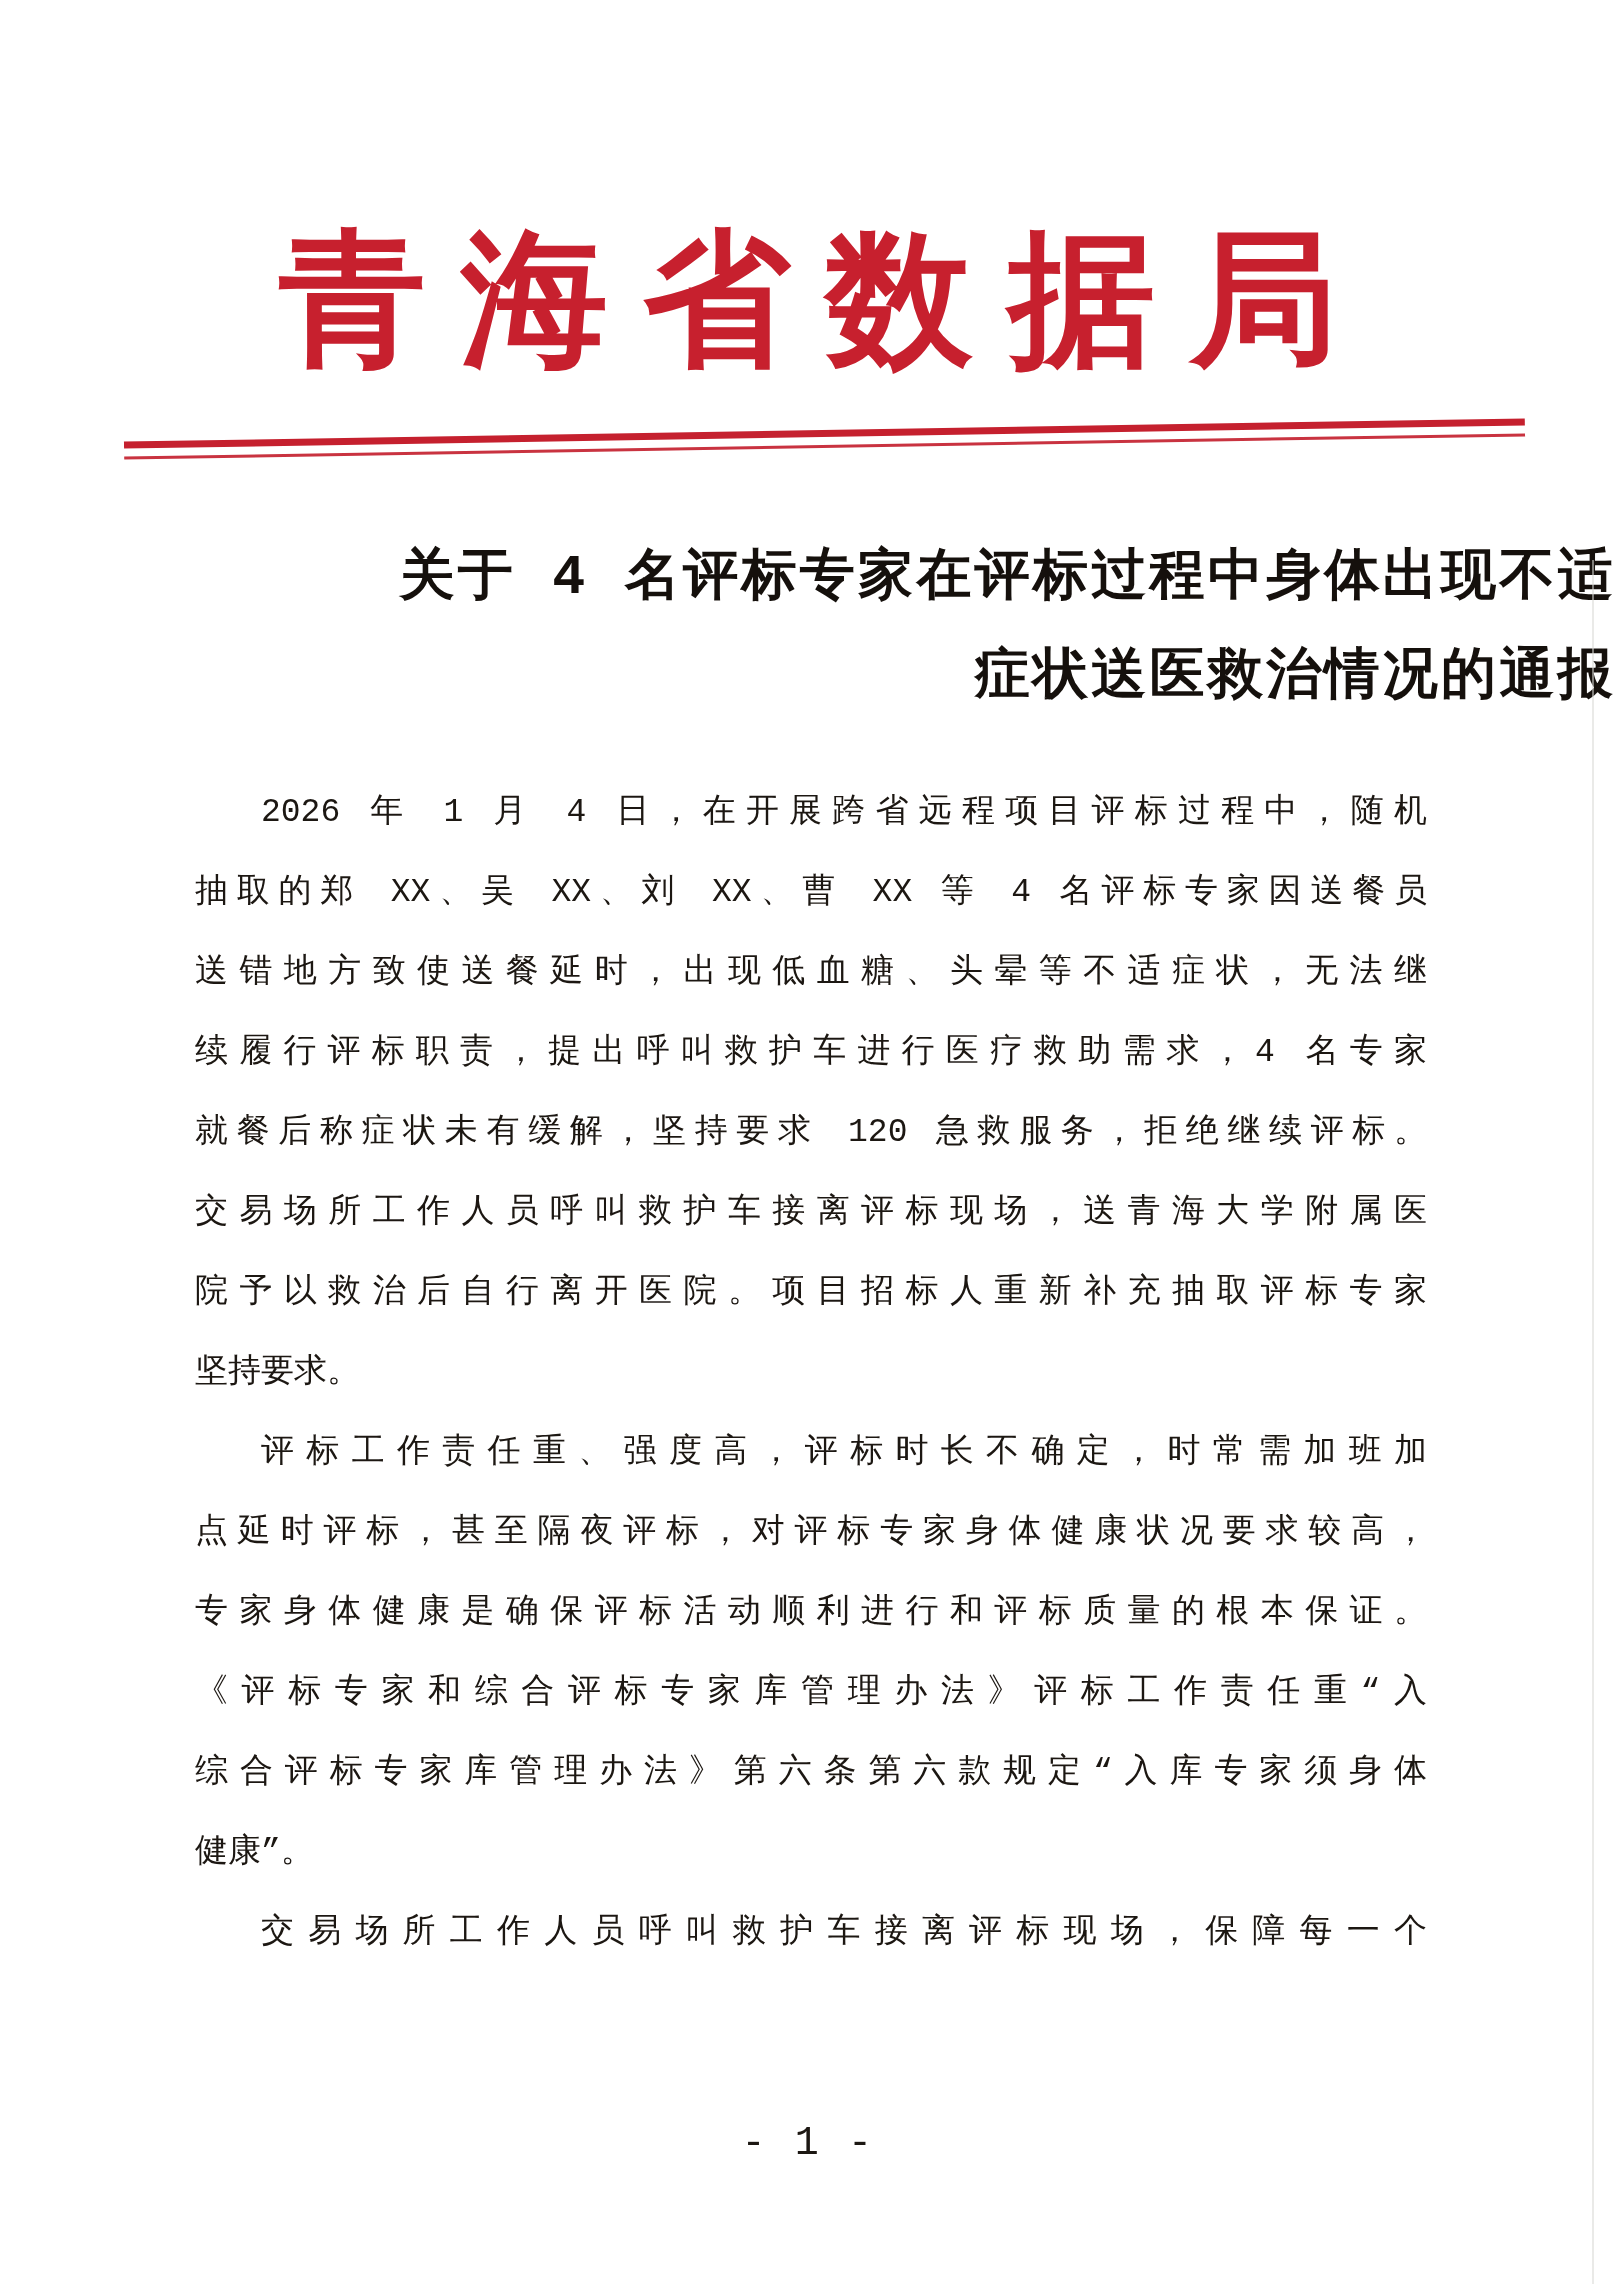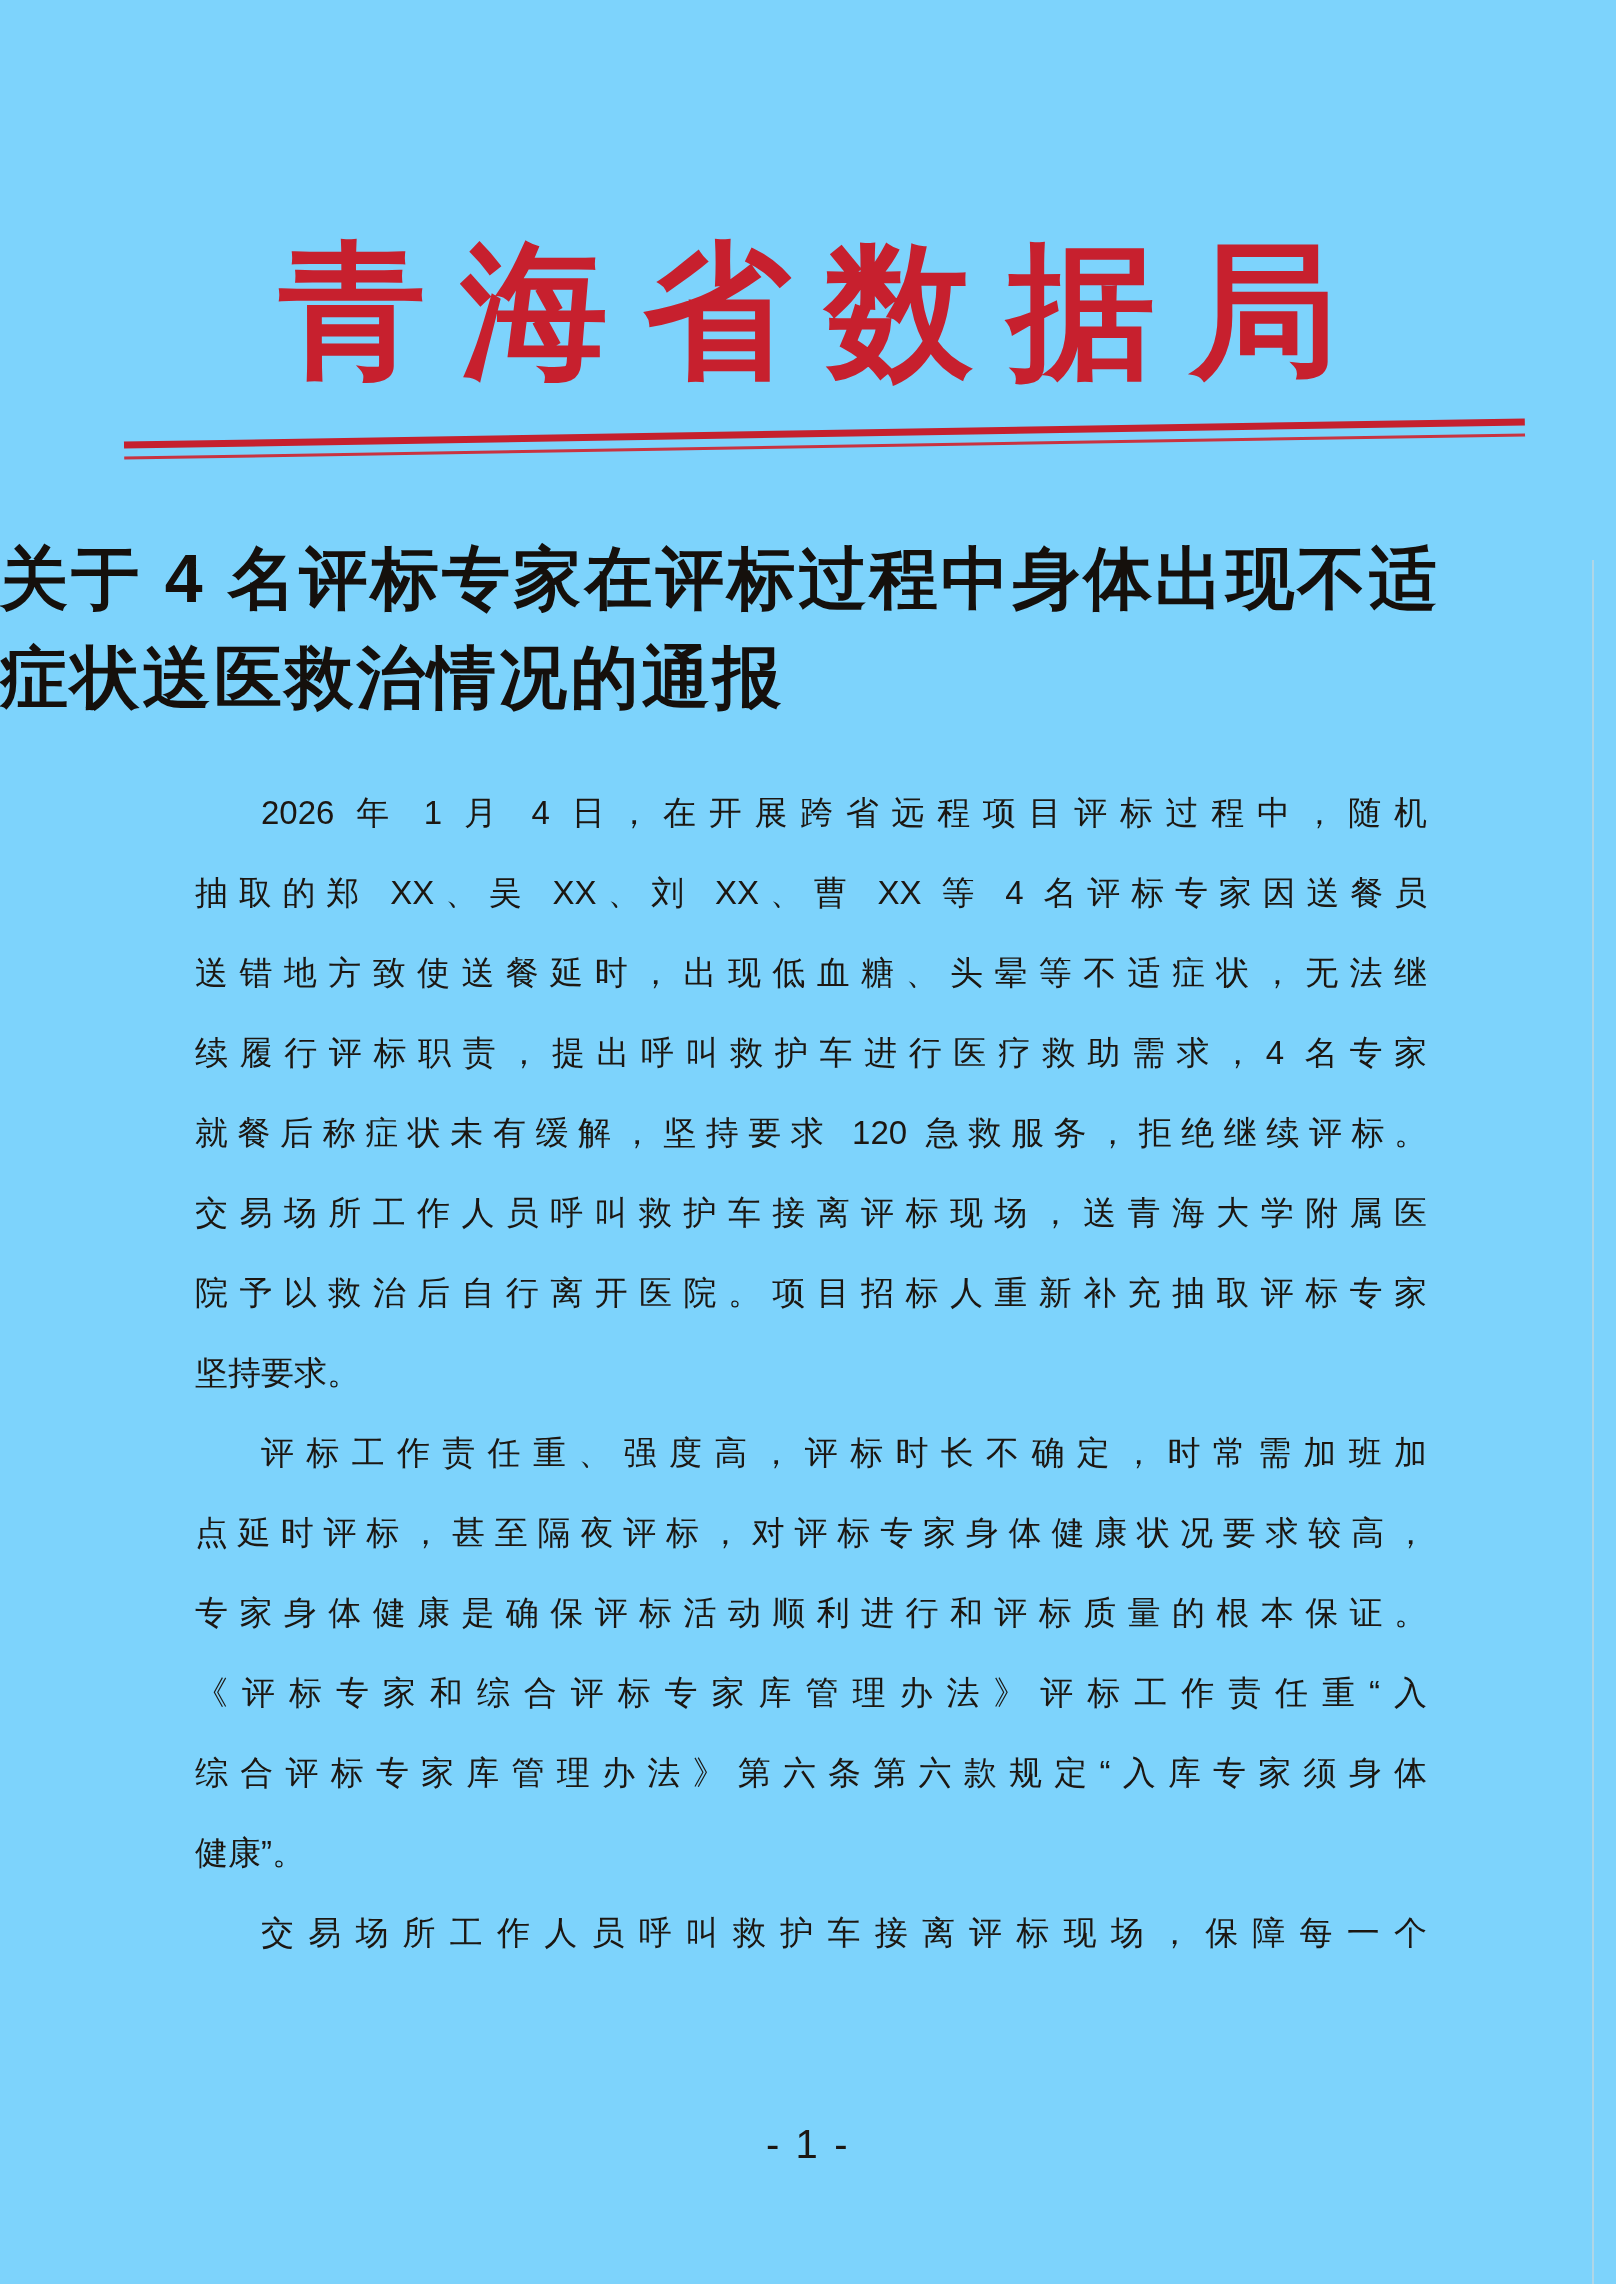--- a/index.html
+++ b/index.html
@@ -5,23 +5,23 @@
   html, body {
     margin: 0;
     padding: 0;
     background: #e8e8e6;
   }
   .page {
     position: relative;
     width: 1616px;
     height: 2284px;
     margin: 0 auto;
-    background: #7dd3fc;
+    background: #ffffff;
     overflow: hidden;
-    font-family: Liberation Sans, sans-serif;
+    font-family: Liberation Mono, monospace;
   }
   
   .agency {
     position: absolute;
     top: 227px;
     left: 0;
     width: 100%;
     text-align: center;
     font-weight: 700;
     font-size: 147px;
@@ -40,23 +40,23 @@
   }
   .rule-thick { height: 6.5px; background: #c5202e; }
   .rule-thin  { height: 2.6px;  background: #c93340; margin-top: 8.5px; }
   
   .doc-title {
     position: absolute;
     top: 529px;
     left: 0;
     width: 100%;
     margin: 0;
-    text-align: left;
+    text-align: right;
     font-weight: 700;
-    font-size: 68px;
+    font-size: 55px;
     line-height: 99px;
     letter-spacing: 3.3px;
     color: #15100c;
   }
   .title-line { display: block; }
   
   .doc-body {
     position: absolute;
     top: 773px;
     left: 195px;

